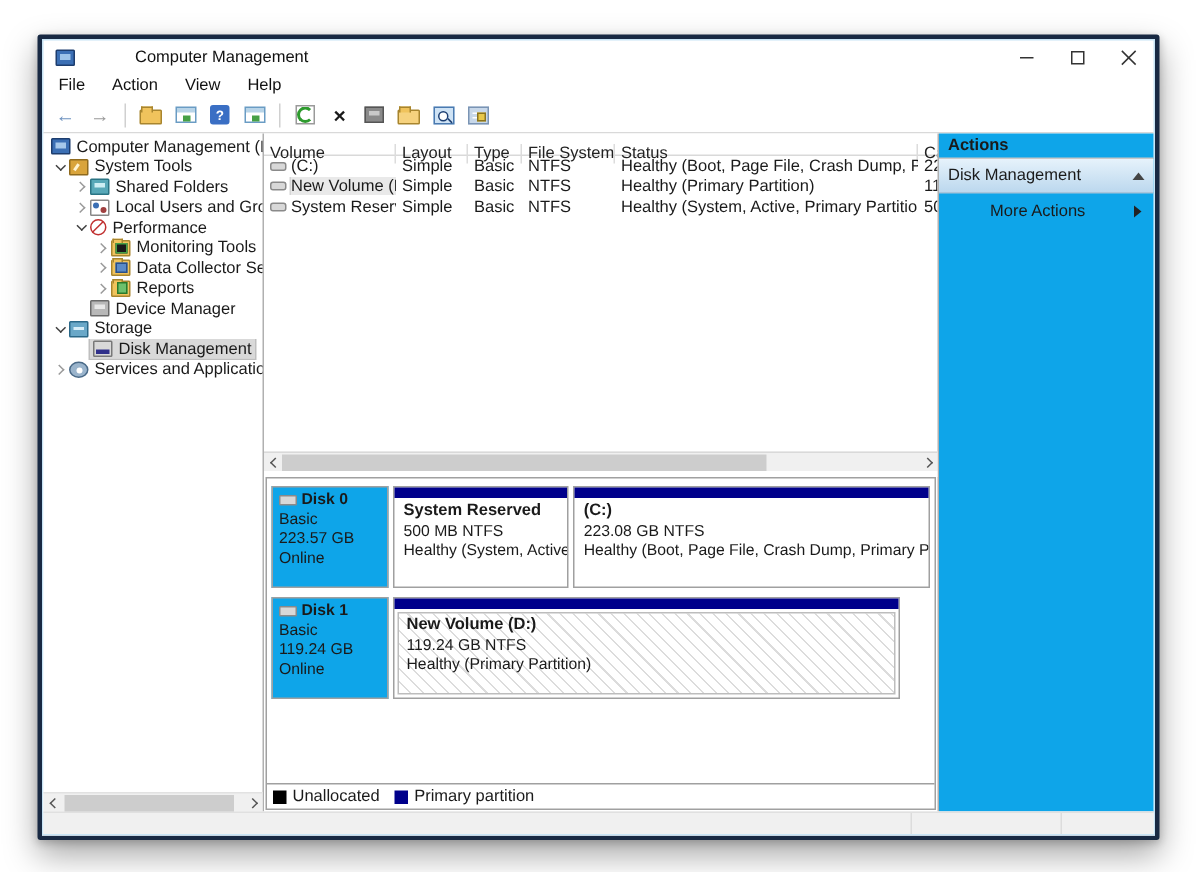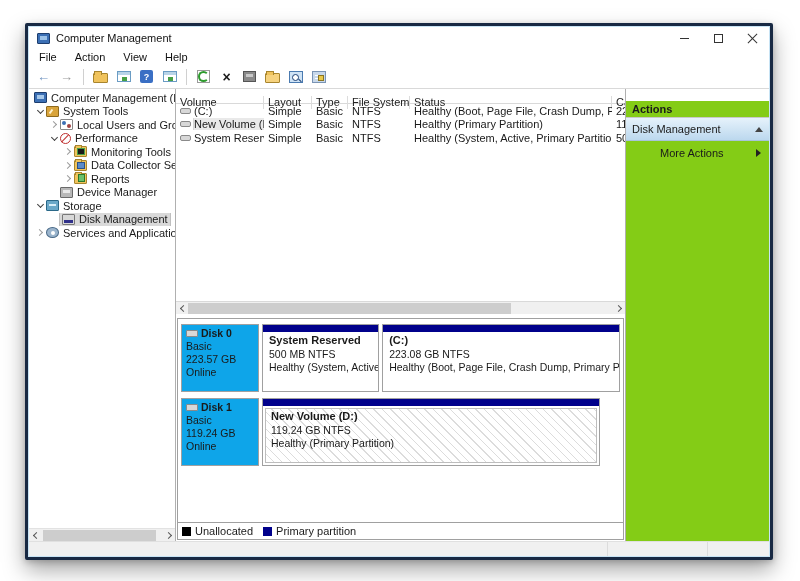--- a/index.html
+++ b/index.html
@@ -5,21 +5,21 @@
   * { margin:0; padding:0; box-sizing:border-box; }
   html,body { width:800px; height:581px; background:#ffffff; overflow:hidden;
               font-family:"Liberation Sans", sans-serif; font-size:11px; color:#1a1a1a; }
 
   .window { position:absolute; left:25px; top:23px; width:748px; height:537px;
             background:#ffffff; border:3px solid #182943; border-radius:2px;
             box-shadow:0 10px 22px rgba(0,0,0,0.35), 0 2px 6px rgba(0,0,0,0.2); }
   .lightframe { width:100%; height:100%; border:1px solid #c8e4f5; display:flex; flex-direction:column; background:#fff; }
 
   
-  .titlebar { height:22px; display:flex; align-items:center; padding-left:8px; flex:none; }
+  .titlebar { height:22px; display:flex; align-items:center; padding-left:8px; flex:none;gap:34px; }
   .app-icon { width:13px; height:11px; background:#3b6fb4; border:1px solid #1d3d6e; border-radius:1px; position:relative; margin-right:6px; }
   .app-icon::after { content:''; position:absolute; left:2px; top:2px; right:2px; bottom:3px; background:#9cc2e8; }
   .title-text { font-size:11px; color:#111; }
   .win-controls { margin-left:auto; display:flex; height:100%; }
   .wc { width:34px; height:100%; display:flex; align-items:center; justify-content:center; }
   .min-glyph { width:9px; border-top:1px solid #333; display:inline-block; }
   .max-glyph { width:9px; height:9px; border:1px solid #333; display:inline-block; }
   .close-glyph { position:relative; width:11px; height:11px; display:inline-block; }
   .close-glyph::before, .close-glyph::after { content:''; position:absolute; left:-1px; top:5px; width:13px; border-top:1px solid #333; }
   .close-glyph::before { transform:rotate(45deg); } .close-glyph::after { transform:rotate(-45deg); }
@@ -51,21 +51,21 @@
   .srch::before { content:''; position:absolute; left:2px; top:2px; width:5px; height:5px; border:1px solid #1c3f73; border-radius:50%; background:#fff; }
   .srch::after { content:''; position:absolute; left:8px; top:8px; width:4px; border-top:1px solid #1c3f73; transform:rotate(45deg); }
   .expt { width:14px; height:12px; background:#c8d8ea; border:1px solid #7a94b4; position:relative; }
   .expt::before { content:''; position:absolute; left:2px; top:3px; right:2px; border-top:1px solid #fff; box-shadow:0 3px 0 #fff; }
   .expt::after { content:''; position:absolute; right:1px; bottom:1px; width:4px; height:4px; background:#e8c84a; border:1px solid #8a7420; }
 
   
   .main { flex:1; display:flex; min-height:0; }
   .treepane { width:147px; flex:none; border-right:1px solid #b0b0b0; display:flex; flex-direction:column; background:#fff; }
   .centerpane { flex:1; min-width:0; display:flex; flex-direction:column; border-right:1px solid #b0b0b0; background:#fff; }
-  .actionspane { width:143px; flex:none; background:#84cc16; display:flex; flex-direction:column;margin-top:12px; }
+  .actionspane { width:143px; flex:none; background:#0ea5e9; display:flex; flex-direction:column; }
 
   
   .tree { flex:1; overflow:hidden; padding-top:2px; }
   .tree-item { height:13.5px; display:flex; align-items:center; white-space:nowrap; overflow:hidden; }
   .lvl0 { padding-left:5px; } .lvl1 { padding-left:5px; } .lvl2 { padding-left:19px; } .lvl3 { padding-left:33px; }
   .exp { width:12px; flex:none; display:flex; align-items:center; justify-content:center; }
   .exp.collapsed::before { content:''; width:4px; height:4px; border-top:1px solid #9a9a9a; border-right:1px solid #9a9a9a; transform:rotate(45deg); margin-right:2px; }
   .exp.expanded::before  { content:''; width:4px; height:4px; border-top:1px solid #404040; border-right:1px solid #404040; transform:rotate(135deg); margin-bottom:2px; }
   .ticon { width:13px; height:11px; flex:none; margin-right:4px; border-radius:1px; position:relative; }
   .tlabel { overflow:hidden; white-space:nowrap; }
@@ -229,20 +229,25 @@
           <span class="ticon i-computer"></span>
           <span class="tlabel">Computer Management (Local</span>
         </div>
         <div class="tree-item lvl1">
           <span class="exp expanded"></span>
           <span class="ticon i-tools"></span>
           <span class="tlabel">System Tools</span>
         </div>
         <div class="tree-item lvl2">
           <span class="exp collapsed"></span>
+          <span class="ticon i-shared"></span>
+          <span class="tlabel">Shared Folders</span>
+        </div>
+        <div class="tree-item lvl2">
+          <span class="exp collapsed"></span>
           <span class="ticon i-users"></span>
           <span class="tlabel">Local Users and Groups</span>
         </div>
         <div class="tree-item lvl2">
           <span class="exp expanded"></span>
           <span class="ticon i-perf"></span>
           <span class="tlabel">Performance</span>
         </div>
         <div class="tree-item lvl3">
           <span class="exp collapsed"></span>

